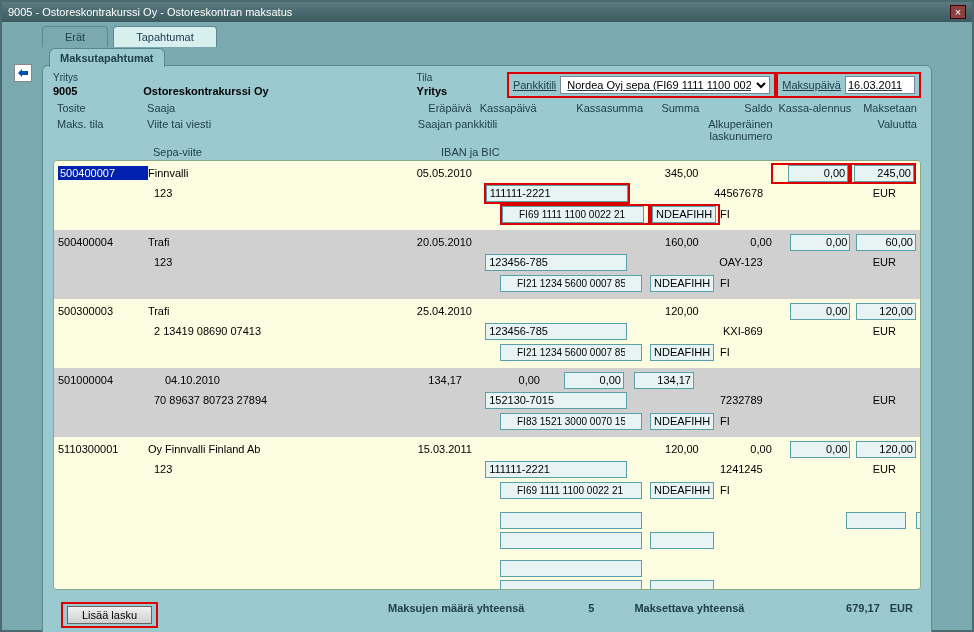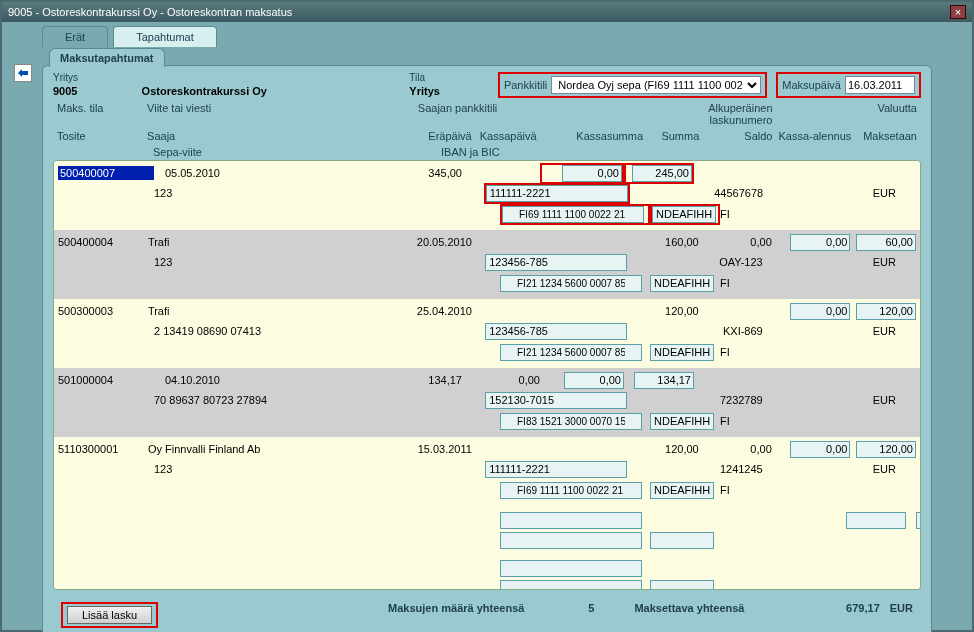--- a/index.html
+++ b/index.html
@@ -13,21 +13,21 @@
 .back-btn { position: absolute; left: 14px; top: 64px; width: 18px; height: 18px; background: #fff; border: 1px solid #888; display: flex; align-items: center; justify-content: center; cursor: pointer; }
 .panel { margin: 0 40px 10px 40px; background: #9acad0; border: 1px solid #5a8a90; border-radius: 6px; padding: 6px 10px 4px 10px; height: 580px; position: relative; }
 .subtab { position: absolute; top: -18px; left: 6px; background: #9acad0; border: 1px solid #5a8a90; border-bottom: none; padding: 3px 10px; border-radius: 6px 6px 0 0; font-weight: bold; color: #204050; }
 .header-row { display: flex; gap: 8px; align-items: flex-start; color: #204050; }
 .hcol { display: flex; flex-direction: column; gap: 2px; }
 .hcol .lbl { font-size: 10px; color: #204050; }
 .hcol .val { font-weight: bold; color: #000; }
 .hcol1 { width: 90px; }
 .hcol2 { width: 290px; }
 .hcol3 { width: 90px; }
-.right-ctrls { margin-left: auto; display: flex; align-items: center; gap: 9px; }
+.right-ctrls { margin-left: auto; display: flex; align-items: center; gap: 0; text-decoration: underline; }
 .hlbox { border: 2px solid #d00; padding: 2px 4px; display: flex; align-items: center; gap: 4px; }
 select.fld, input.fld { background: #fff; border: 1px solid #789; height: 18px; padding: 0 2px; font-size: 11px; }
 select.pankki { width: 210px; }
 input.date { width: 70px; }
 .colhead { display: flex; color: #204050; font-size: 10px; margin-top: 4px; padding: 0 4px; }
 .ch { text-align: left; }
 .c-tosite { width: 96px; }
 .c-saaja { width: 280px; }
 .c-erap { width: 66px; text-align: right; }
 .c-kassap { width: 92px; padding-left: 8px; }
@@ -136,48 +136,49 @@
           </select>
         </div>
         <div class="hlbox">
           <span>Maksupäivä</span>
           <input class="fld date" value="16.03.2011" style="">
         </div>
       </div>
     </div>
 
     <div class="colhead">
-      <div class="ch c2-mtila">Maks. tila</div>
-      <div class="ch c2-viite">Viite tai viesti</div>
-      <div class="ch c2-saajanp">Saajan pankkitili</div>
-      <div class="ch c2-empty"></div>
-      <div class="ch c2-alkup">Alkuperäinen laskunumero</div>
-      <div class="ch c2-val">Valuutta</div>
-    </div>
-    <div class="colhead">
       <div class="ch c-tosite">Tosite</div>
       <div class="ch c-saaja">Saaja</div>
       <div class="ch c-erap">Eräpäivä</div>
       <div class="ch c-kassap">Kassapäivä</div>
       <div class="ch c-ksum">Kassasumma</div>
       <div class="ch c-summa">Summa</div>
       <div class="ch c-saldo">Saldo</div>
       <div class="ch c-kalen">Kassa-alennus</div>
       <div class="ch c-maks">Maksetaan</div>
     </div>
     <div class="colhead">
+      <div class="ch c2-mtila">Maks. tila</div>
+      <div class="ch c2-viite">Viite tai viesti</div>
+      <div class="ch c2-saajanp">Saajan pankkitili</div>
+      <div class="ch c2-empty"></div>
+      <div class="ch c2-alkup">Alkuperäinen laskunumero</div>
+      <div class="ch c2-val">Valuutta</div>
+    </div>
+    <div class="colhead">
       <div class="ch c2-mtila"></div>
       <div class="ch c2-viite">Sepa-viite</div>
       <div class="ch c2-saajanp">IBAN ja BIC</div>
     </div>
 
     <div class="grid-wrap" id="grid">
         <div class="row">
           <div class="line1">
             <span class="tosite sel">500400007</span>
+            <span class="saaja">Finnvalli</span>
             <span class="erap">05.05.2010</span>
             <span class="ksum"></span>
             <span class="summa">345,00</span>
             <span class="saldo"></span>
             <span class="kalen hlred"><input value="0,00" style=""></span>
             <span class="maks hlred"><input value="245,00" style=""></span>
           </div>
           <div class="line2">
             <span class="viite">123</span>
             <span class="spacer1"></span>

